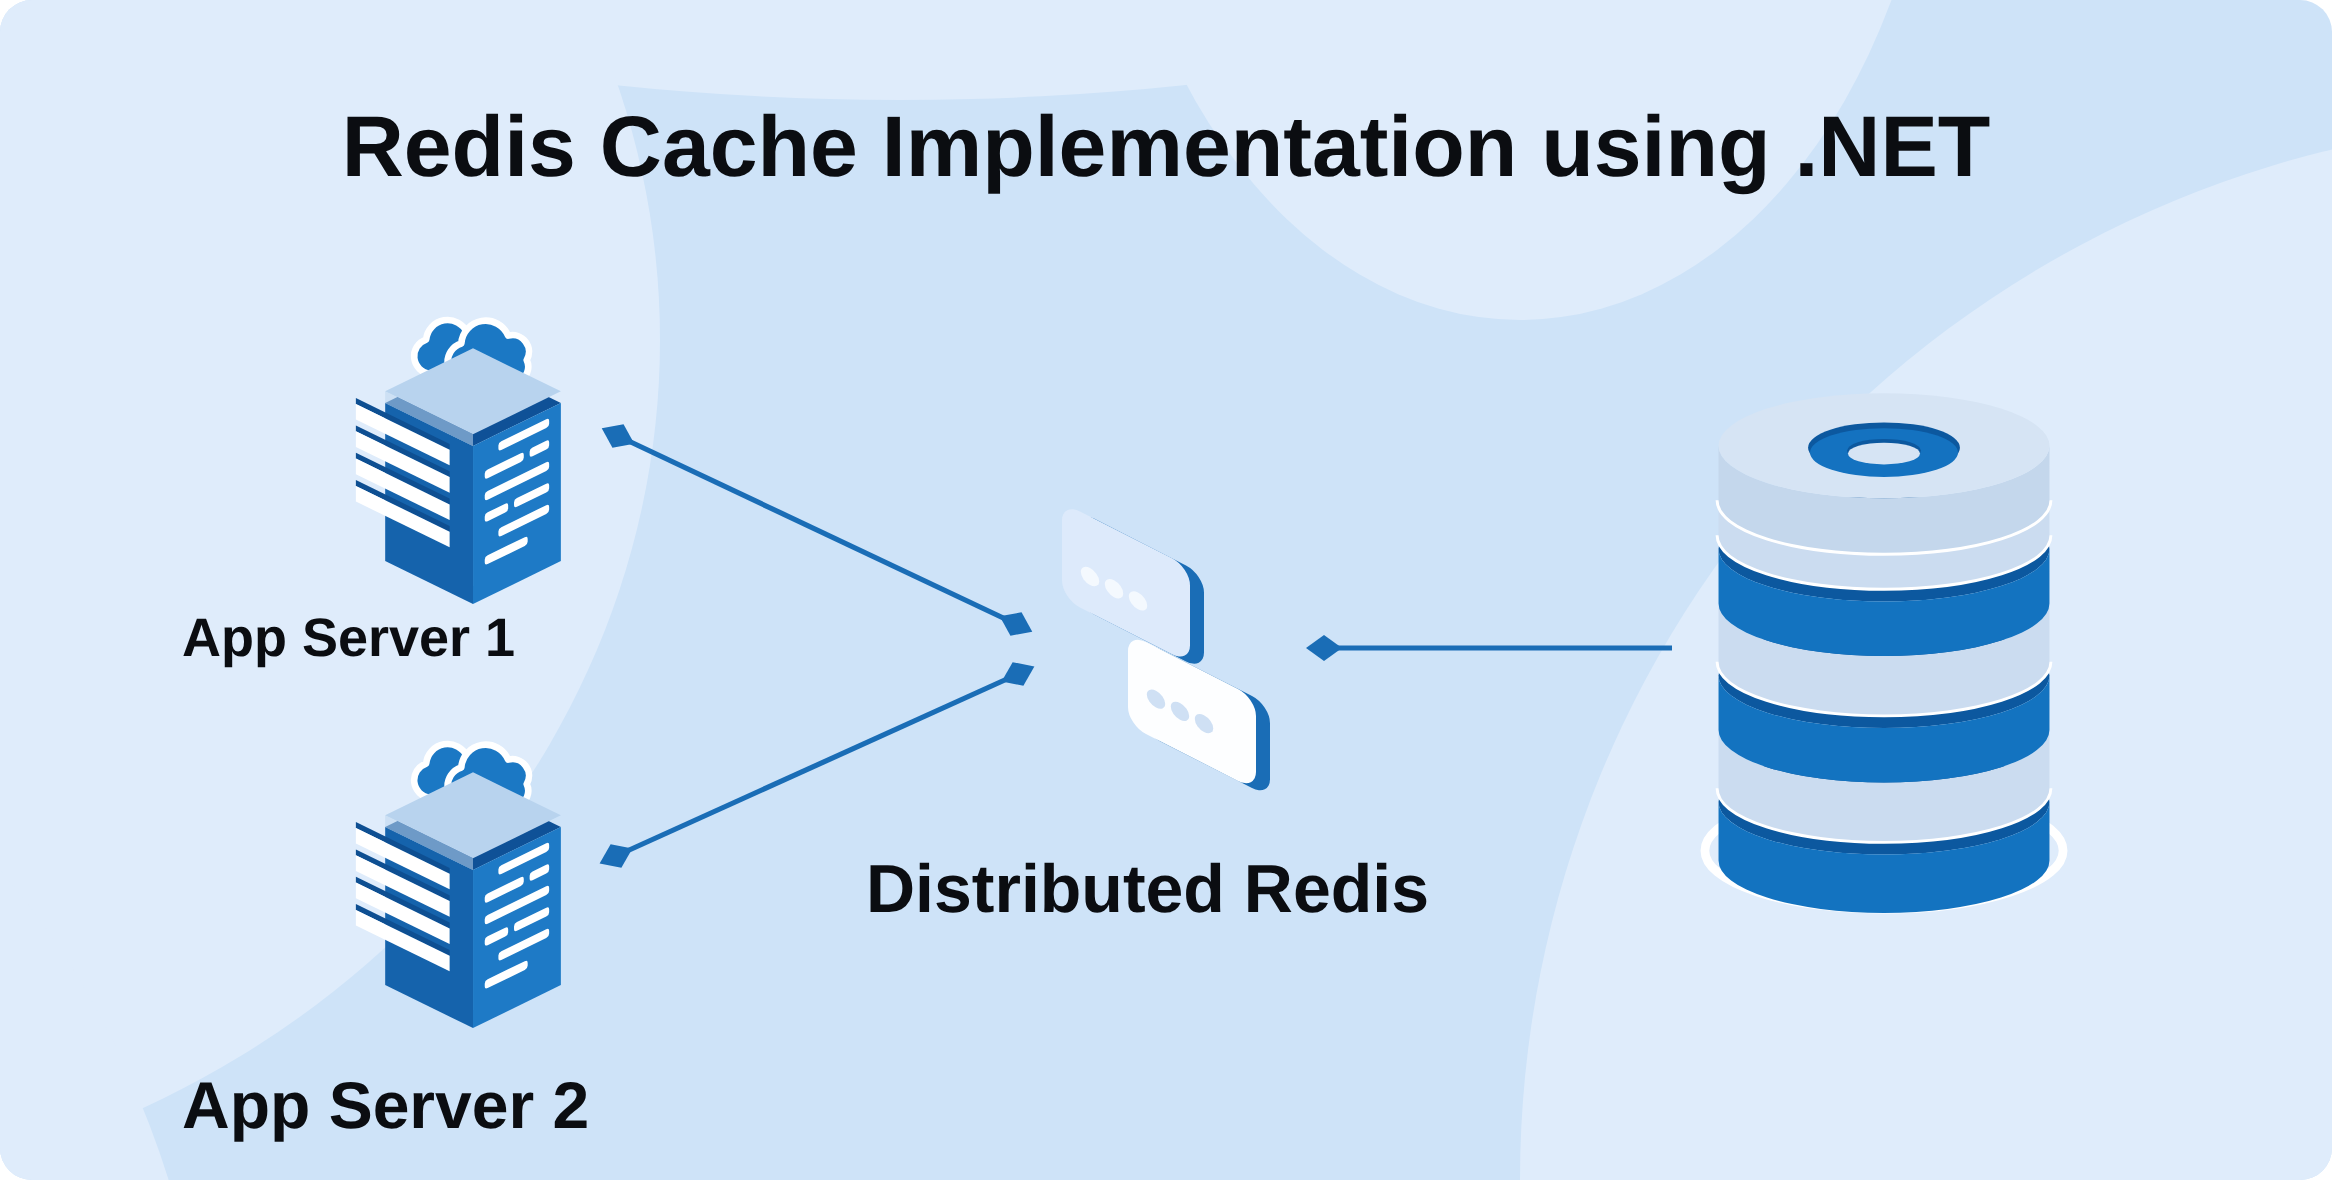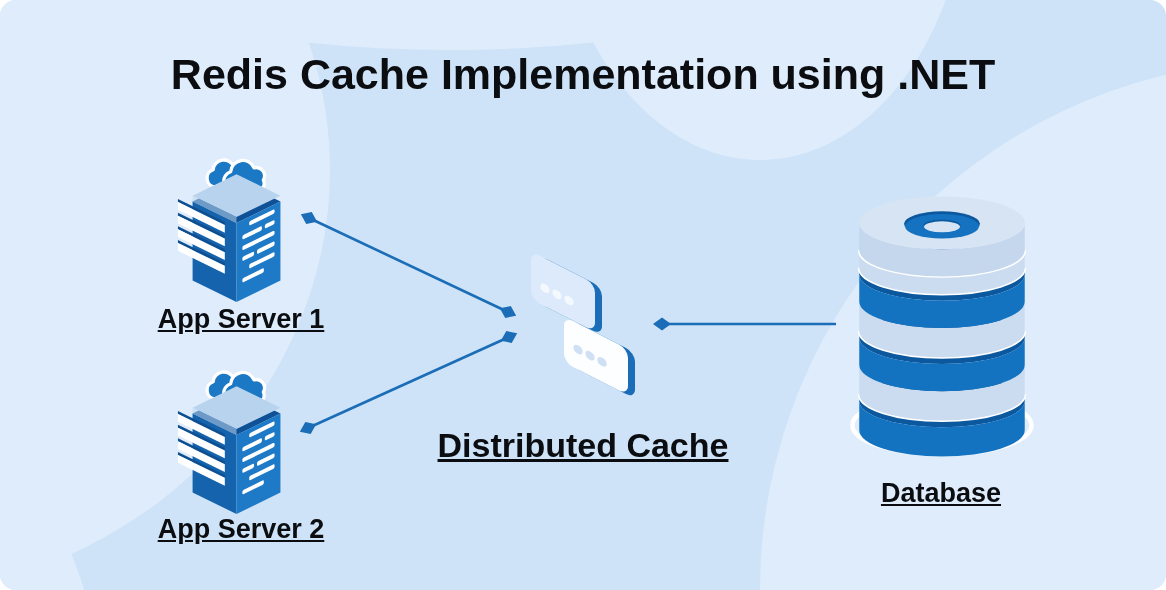--- a/index.html
+++ b/index.html
@@ -29,25 +29,25 @@
     font-size:43px; font-weight:800; letter-spacing:0px;
     color:var(--text);
   }
   .connectors{position:absolute; left:0; top:0;}
   .icon{position:absolute;}
   .icon-server-1{left:176px; top:140px;}
   .icon-server-2{left:176px; top:352px;}
   .icon-cache{left:518px; top:243px;}
   .icon-db{left:848px; top:182px;}
   .node-label{
-    position:absolute; text-align:center;
-    font-weight:700; color:var(--text);text-decoration:underline;
+    position:absolute; 
+    font-weight:700; color:var(--text);
   }
   .label-server-1{left:91px; top:304px; width:300px; font-size:27px;}
-  .label-server-2{left:91px; top:514px; width:300px; font-size:27px;}
+  .label-server-2{left:91px; top:534px; width:300px; font-size:33px;}
   .label-cache{left:433px; top:424px; width:300px; font-size:34px; line-height:42px;}
   .label-db{left:791px; top:478px; width:300px; font-size:27px;}
 </style>
 </head>
 <body>
 
 <div class="stage">
 
   <div class="blob blob-top-strip"></div>
   <div class="blob blob-left"></div>
@@ -176,16 +176,15 @@
     <g>
       <ellipse cx="95" cy="43" rx="39" ry="13" fill="#0c589f"></ellipse>
       <ellipse cx="95" cy="45.5" rx="38" ry="12.5" fill="#1472c0"></ellipse>
       <ellipse cx="95" cy="44.5" rx="19" ry="6" fill="#0c589f"></ellipse>
       <ellipse cx="95" cy="46" rx="18.5" ry="5.6" fill="#d6e4f4"></ellipse>
     </g>
   </svg>
 
   <div class="node-label label-server-1">App Server 1</div>
   <div class="node-label label-server-2">App Server 2</div>
-  <div class="node-label label-cache">Distributed Cache</div>
-  <div class="node-label label-db">Database</div>
+  <div class="node-label label-cache">Distributed Redis</div>
 
 </div>
 
 </body></html>

